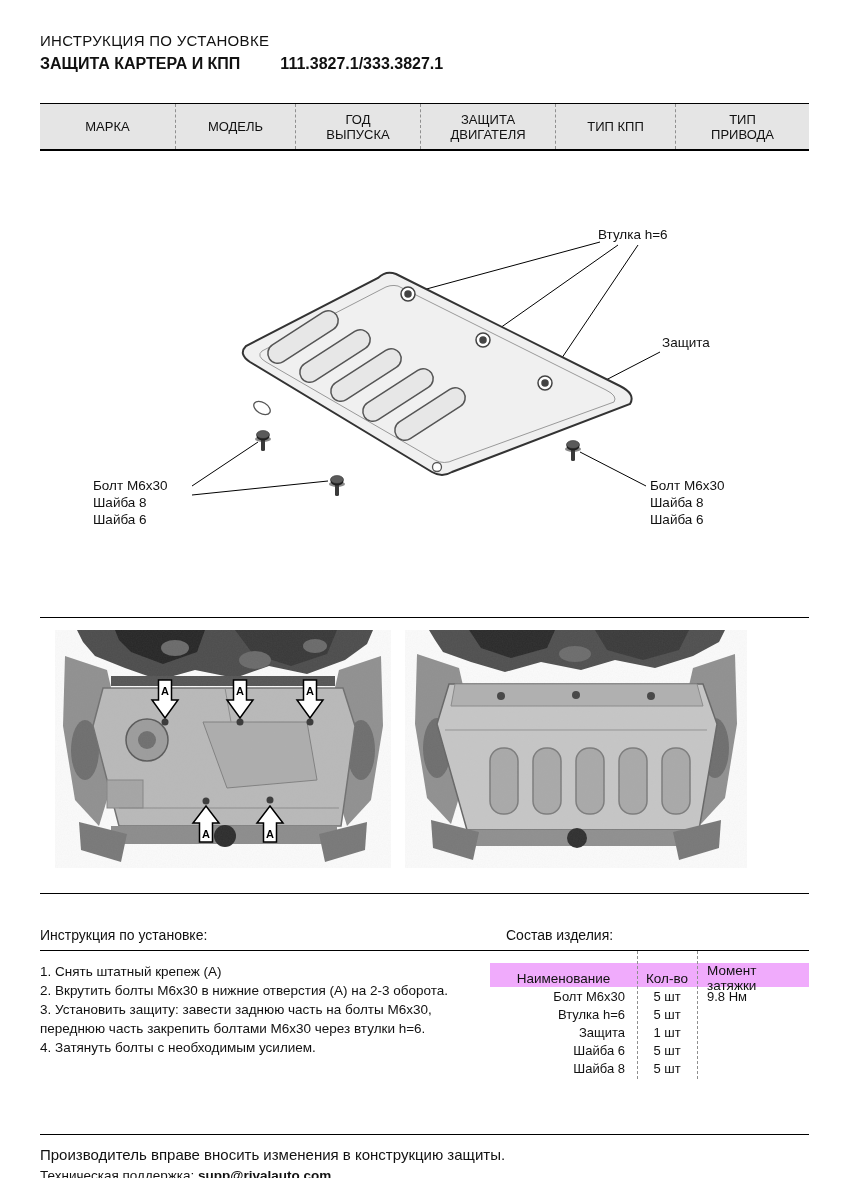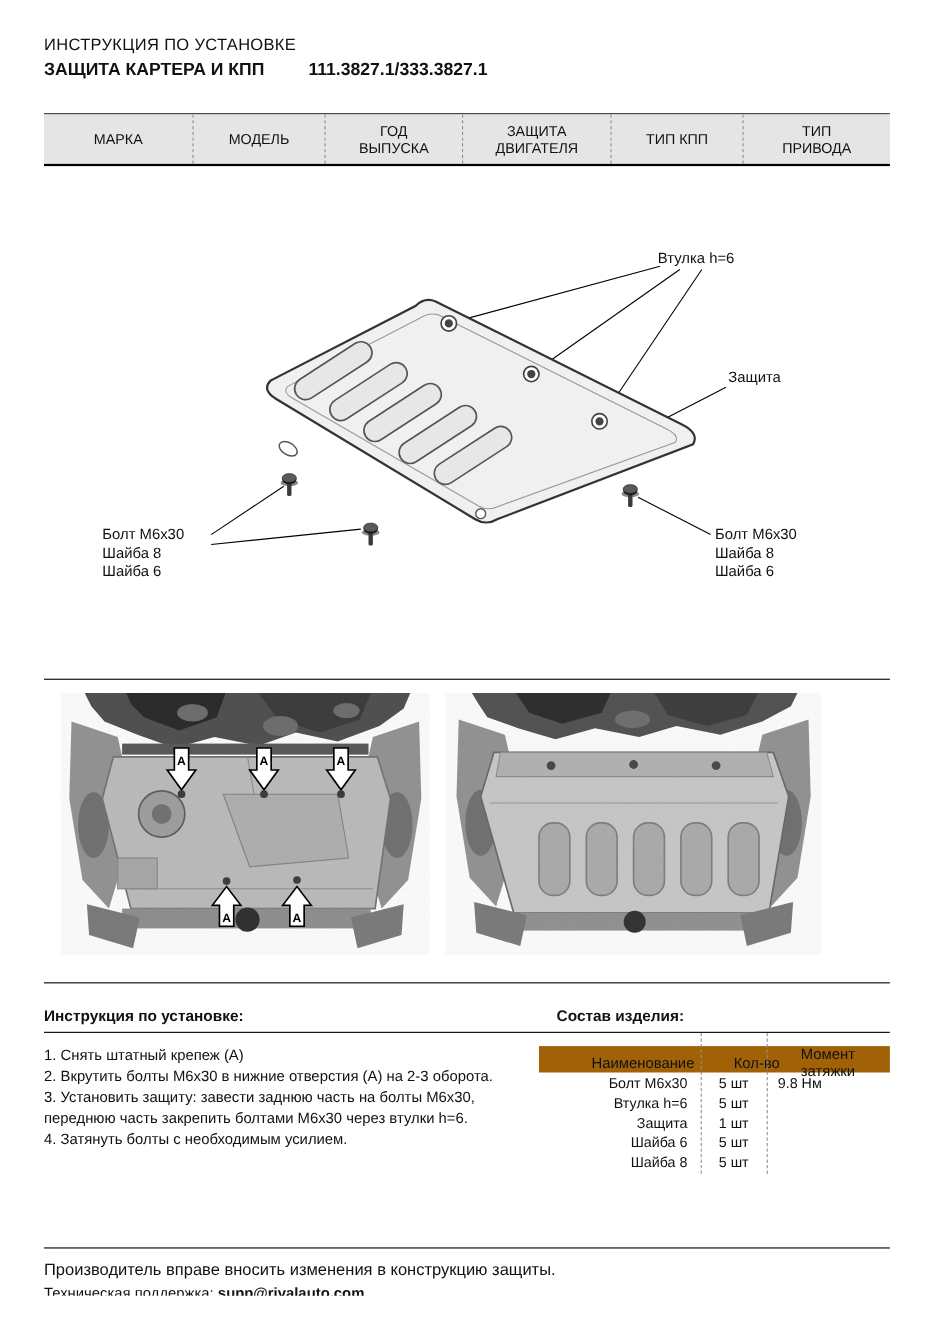--- a/index.html
+++ b/index.html
@@ -35,29 +35,29 @@
   
   .hline { position:absolute; left:40px; width:769px; border-top:1px solid #000; }
   .hl1 { top:617px; } .hl2 { top:893px; } .hl3 { top:1134px; }
 
   
   .photos { position:absolute; left:55px; top:630px; display:flex; gap:14px; }
   .photos svg text { font-family:"Liberation Sans","DejaVu Sans",sans-serif; font-weight:bold; font-size:11px; fill:#000; text-anchor:middle; }
 
   
   .instructions { position:absolute; left:40px; top:915px; width:450px; }
-  .col-title { font-weight:bold; font-size:14px; }
+  .col-title { font-weight:normal; font-size:14px;margin-top:12px; }
   .title-rule { border-top:1px solid #000; margin-top:7px; }
   .steps { margin-top:11px; }
   .step { font-size:13.5px; line-height:19px; }
 
   .parts { position:absolute; left:490px; top:915px; width:319px; }
   .parts .col-title { padding-left:16px; }
   .parts-table { position:relative; margin-top:12px; }
-  .parts-head { display:grid; grid-template-columns:147px 60px 112px; background:#a16207; height:24px; font-size:13.5px;padding-left:21px; }
+  .parts-head { display:grid; grid-template-columns:147px 60px 112px; background:#f0abfc; height:24px; font-size:13.5px; }
   .parts-head > div { display:flex; align-items:center; justify-content:center; }
   .parts-head > div:last-child { justify-content:flex-start; padding-left:10px; }
   .prow { display:grid; grid-template-columns:147px 60px 112px; height:18px; font-size:13px; align-items:center; }
   .pname { text-align:right; padding-right:12px; }
   .pqty { text-align:center; }
   .ptq { padding-left:10px; }
   .vdash { position:absolute; top:-12px; height:128px; border-left:1px dashed #8f8f8f; }
   .vd1 { left:147px; } .vd2 { left:207px; }
 
   

